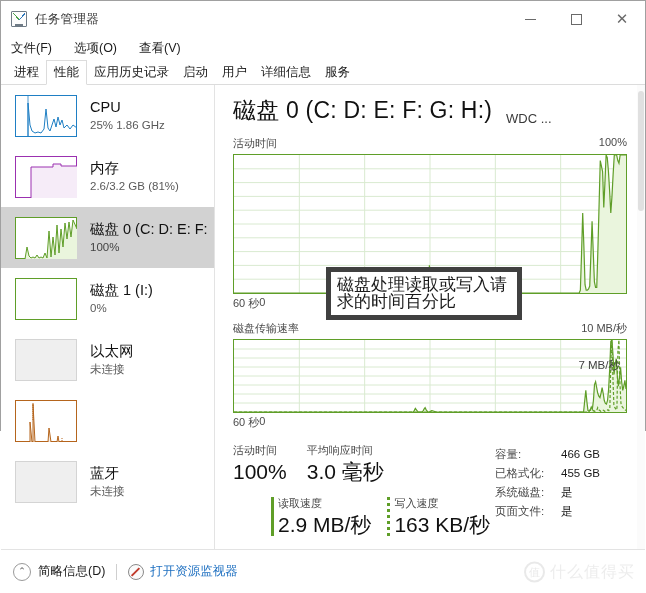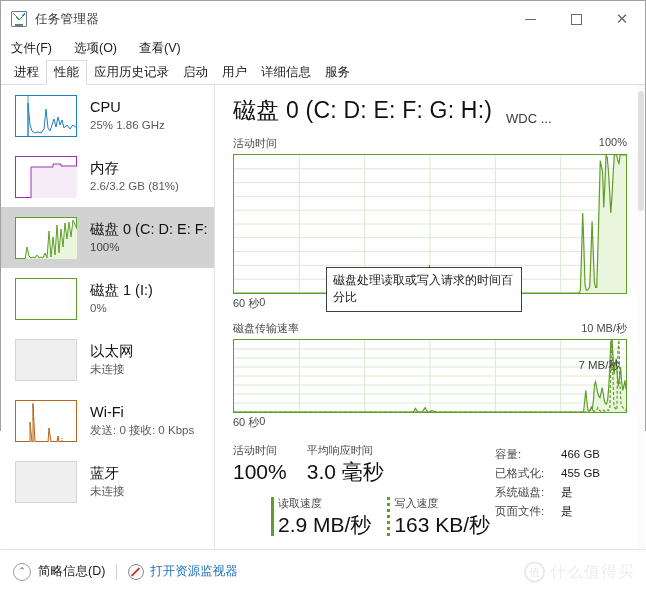--- a/index.html
+++ b/index.html
@@ -188,22 +188,22 @@
     font-size: 11.5px; color: #3f3f3f;
     pointer-events: none;
   }
 
   
   .tooltip {
     position: absolute;
     left: 111px; top: 182px;
     width: 196px;
     background: #ffffff;
-    border: 1px solid #404040;
-    font-size: 12px;
+    border: 5px solid #404040;
+    font-size: 17px;
     line-height: 17px;
     color: #1a1a1a;
     padding: 4px 6px 5px 6px;
     z-index: 20;
   }
 
   
   .stats {
     display: flex;
     margin-top: 13px;
@@ -396,24 +396,20 @@
       <div class="res-item">
         <div class="thumb">
             <svg viewBox="0 0 62 42" preserveAspectRatio="none">
               <rect x="0.5" y="0.5" width="61" height="41" fill="#fff" stroke="#b5651d" stroke-width="1"></rect>
               <path d="M0,42 L15,42 L15,22 L17,42 L18,42 L18,4 L20,42 L33,42 L34,28 L36,42 L42,42 L43,36 L44,42 L62,42 Z" fill="#f7ece0" stroke="none"></path>
               <polyline points="0,42 15,42 15,22 17,42 18,42 18,4 20,42 33,42 34,28 36,42 42,42 43,36 44,42 62,42" fill="none" stroke="#b5651d" stroke-width="1"></polyline>
               <line x1="18" y1="3" x2="18" y2="20" stroke="#b5651d" stroke-width="1" stroke-dasharray="1,1"></line>
               <line x1="47" y1="38" x2="47" y2="42" stroke="#b5651d" stroke-width="1" stroke-dasharray="1,1"></line>
             </svg>
           </div>
-        <div class="res-txt">
-          <div class="res-title">Wi-Fi</div>
-          <div class="res-sub">发送: 0 接收: 0 Kbps</div>
-        </div>
       </div>
 
       <div class="res-item">
         <div class="thumb">
             <svg viewBox="0 0 62 42" preserveAspectRatio="none">
               <rect x="0.5" y="0.5" width="61" height="41" fill="#efefef" stroke="#d4d4d4" stroke-width="1"></rect>
             </svg>
           </div>
         <div class="res-txt">
           <div class="res-title">蓝牙</div>

